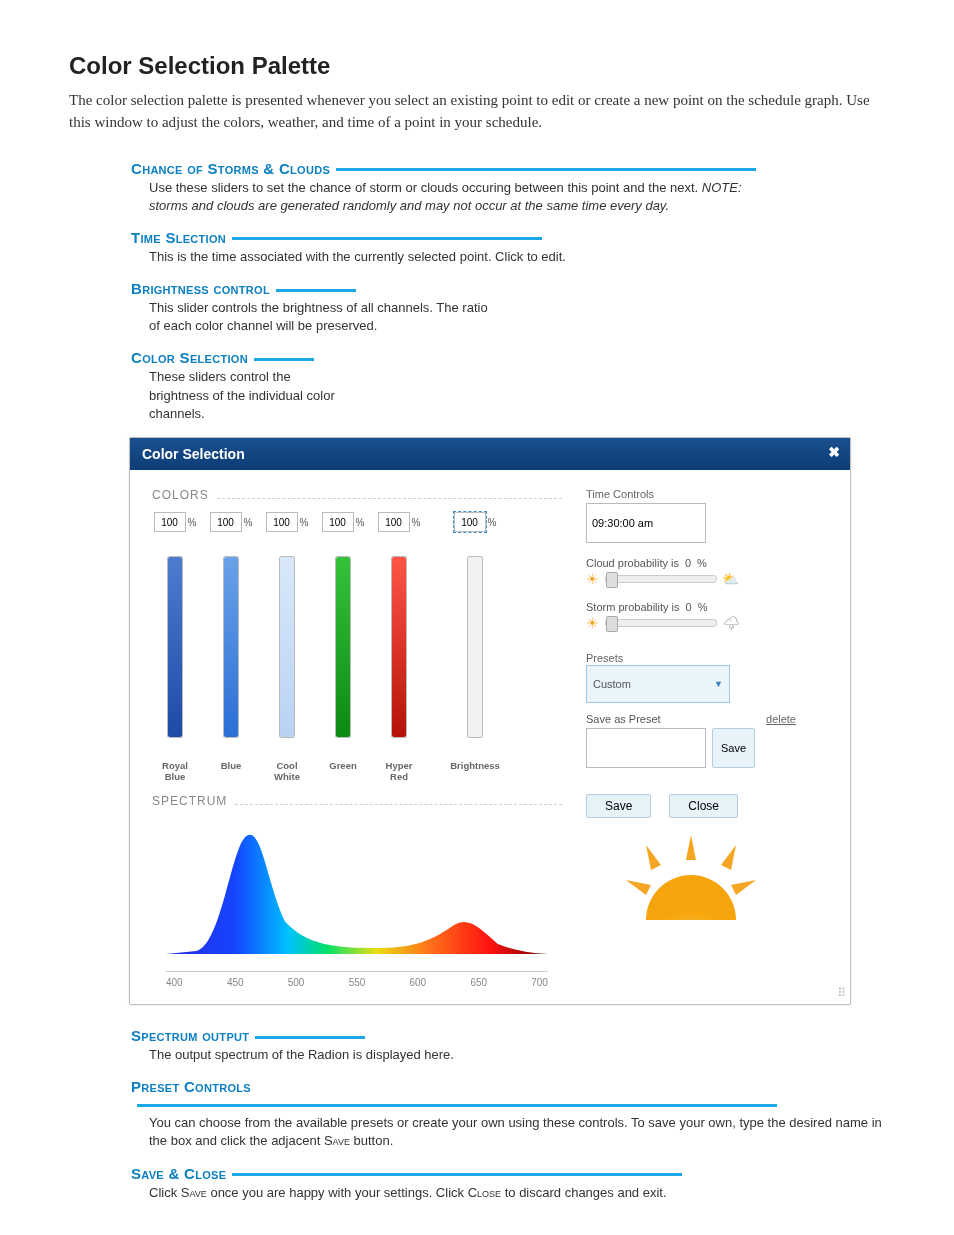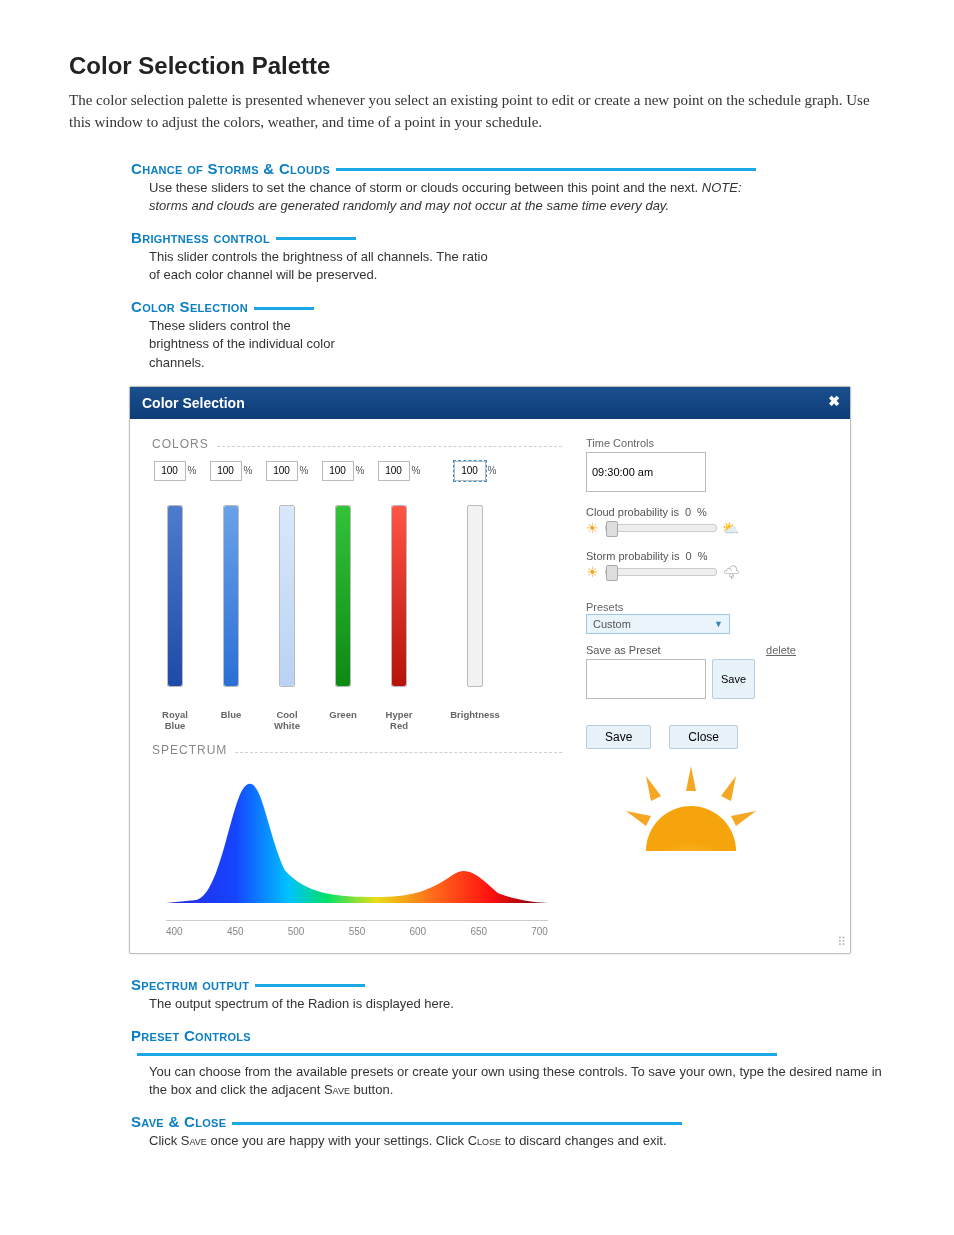--- a/index.html
+++ b/index.html
@@ -51,21 +51,21 @@
   .field{margin-bottom:6px;}
   .field label{display:block;font-size:11px;color:#666;margin-bottom:3px;}
   .text{border:1px solid #bbb;padding:13px 5px;font-size:11px;width:120px;box-sizing:border-box;}
   .probrow{display:flex;align-items:center;gap:6px;font-size:11px;color:#555;margin-top:14px;}
   .probslider{display:flex;align-items:center;gap:6px;margin-top:2px;}
   .smsun{color:#f5a623;font-size:14px;}
   .slidertrack{width:110px;height:6px;background:#eee;border:1px solid #ccc;border-radius:3px;position:relative;}
   .thumb{position:absolute;left:0;top:-4px;width:10px;height:14px;background:#ddd;border:1px solid #aaa;border-radius:2px;}
   .wicon{font-size:14px;color:#999;}
   .presetbox{margin-top:20px;}
-  .select{border:1px solid #9fc8e8;background:#eaf4fb;padding:3px 6px;font-size:11px;width:130px;display:flex;justify-content:space-between;align-items:center;}
+  .select{border:1px solid #9fc8e8;background:#eaf4fb;padding:12px 6px;font-size:11px;width:130px;display:flex;justify-content:space-between;align-items:center;}
   .chev{font-size:9px;color:#3a7fbf;}
   .saveasrow{display:flex;justify-content:space-between;align-items:center;margin-top:10px;font-size:11px;}
   .linklike{text-decoration:underline;color:#666;cursor:pointer;font-size:11px;}
   .saveas-input-row{display:flex;gap:6px;margin-top:3px;}
   .btn{border:1px solid #b4cde0;background:#e8f2f9;padding:4px 18px;border-radius:2px;font-size:12px;cursor:pointer;}
   .btnrow{display:flex;gap:18px;margin-top:26px;}
   .sun{margin-top:12px;text-align:center;}
   .sun svg{width:150px;height:90px;}
   .resize{position:absolute;right:4px;bottom:4px;color:#bbb;font-size:12px;}
 
@@ -79,20 +79,24 @@
   <h1>Color Selection Palette</h1>
   <p class="intro">The color selection palette is presented whenever you select an existing point to edit or create a new point on the schedule graph. Use this window to adjust the colors, weather, and time of a point in your schedule.</p>
 
   <div class="callout co-storms">
     <div class="head">Chance of Storms &amp; Clouds</div>
     <div class="body">
       <span>Use these sliders to set the chance of storm or clouds occuring between this point and the next. </span><i><span>NOTE: </span><span>storms and clouds are generated randomly and may not occur at the same time every day.</span></i>
     </div>
   </div>
 
+  <div class="callout co-time">
+    <div class="head">Time Slection</div>
+    <div class="body">This is the time associated with the currently selected point. Click to edit.</div>
+  </div>
 
   <div class="callout co-bright">
     <div class="head">Brightness control</div>
     <div class="body" style="max-width:340px">This slider controls the brightness of all channels. The ratio of each color channel will be preserved.</div>
   </div>
 
   <div class="callout co-colsel">
     <div class="head">Color Selection</div>
     <div class="body" style="max-width:190px">These sliders control the brightness of the individual color channels.</div>
   </div>

